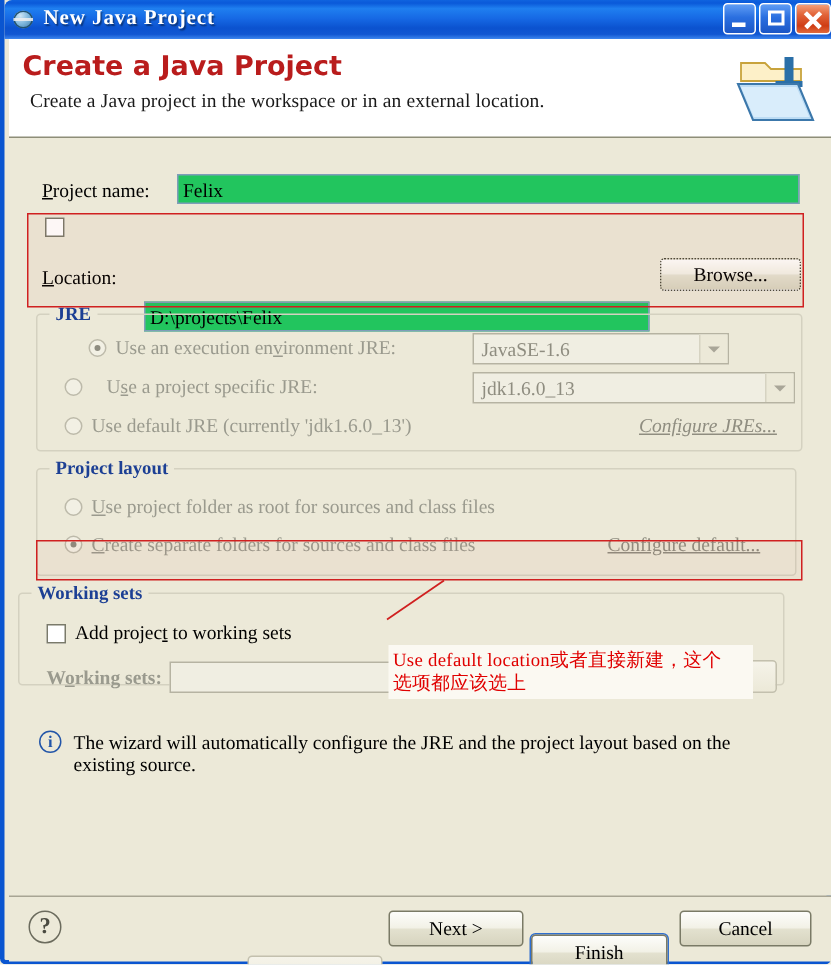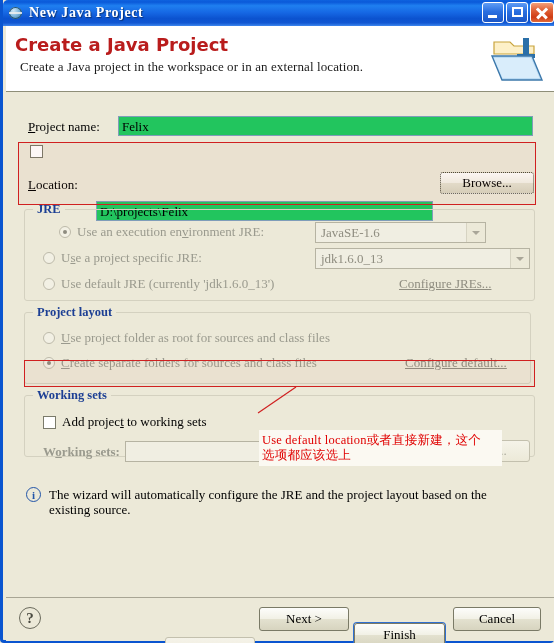--- a/index.html
+++ b/index.html
@@ -434,50 +434,50 @@
           <div class="radio on"></div>
           <span class="lbl dis" style="margin-left:6px;">Use an execution en<span class="u">v</span>ironment JRE:</span>
         </div>
         <div class="combo" style="position:absolute; left:290px; top:12px; width:171px;">
           <span class="val">JavaSE-1.6</span>
           <span class="arrow"></span>
         </div>
 
         <div class="row" style="left:18px; top:40px;">
           <div class="radio"></div>
-          <span class="lbl dis" style="margin-left:6px;">U<span class="u">s</span>e a project specific JRE:</span>
+          <span class="lbl dis" style="margin-left:16px;">U<span class="u">s</span>e a project specific JRE:</span>
         </div>
         <div class="combo" style="position:absolute; left:290px; top:38px; width:215px;">
           <span class="val">jdk1.6.0_13</span>
           <span class="arrow"></span>
         </div>
 
         <div class="row" style="left:18px; top:66px;">
           <div class="radio"></div>
           <span class="lbl dis" style="margin-left:6px;">Use default JRE (currently 'jdk1.6.0_13')</span>
         </div>
-        <span class="link" style="position:absolute; left:374px; top:66px;">Configure JREs...</span>
+        <span class="link" style="position:absolute; left:401px; top:66px;font-style:italic;">Configure JREs...</span>
       </div>
 
       <div class="group" style="left:18px; top:220px; width:507px; height:72px;">
         <div class="gcap">Project layout</div>
 
         <div class="row" style="left:18px; top:17px;">
           <div class="radio"></div>
           <span class="lbl dis" style="margin-left:6px;"><span class="u">U</span>se project folder as root for sources and class files</span>
         </div>
 
         <div class="row" style="left:18px; top:42px;">
           <div class="radio on"></div>
           <span class="lbl dis" style="margin-left:6px;"><span class="u">C</span>reate separate folders for sources and class files</span>
         </div>
         <span class="link" style="position:absolute; left:380px; top:42px;">Configure default...</span>
       </div>
 
-      <div class="group" style="left:18px; top:303px; width:511px; height:62px;">
+      <div class="group" style="left:6px; top:303px; width:511px; height:62px;">
         <div class="gcap">Working sets</div>
 
         <div class="row" style="left:18px; top:18px;">
           <div class="cbox"></div>
           <span class="lbl" style="margin-left:6px;">Add projec<span class="u">t</span> to working sets</span>
         </div>
 
         <div class="row" style="left:18px; top:48px;font-weight:bold;">
           <span class="lbl dis">W<span class="u">o</span>rking sets:</span>
         </div>

